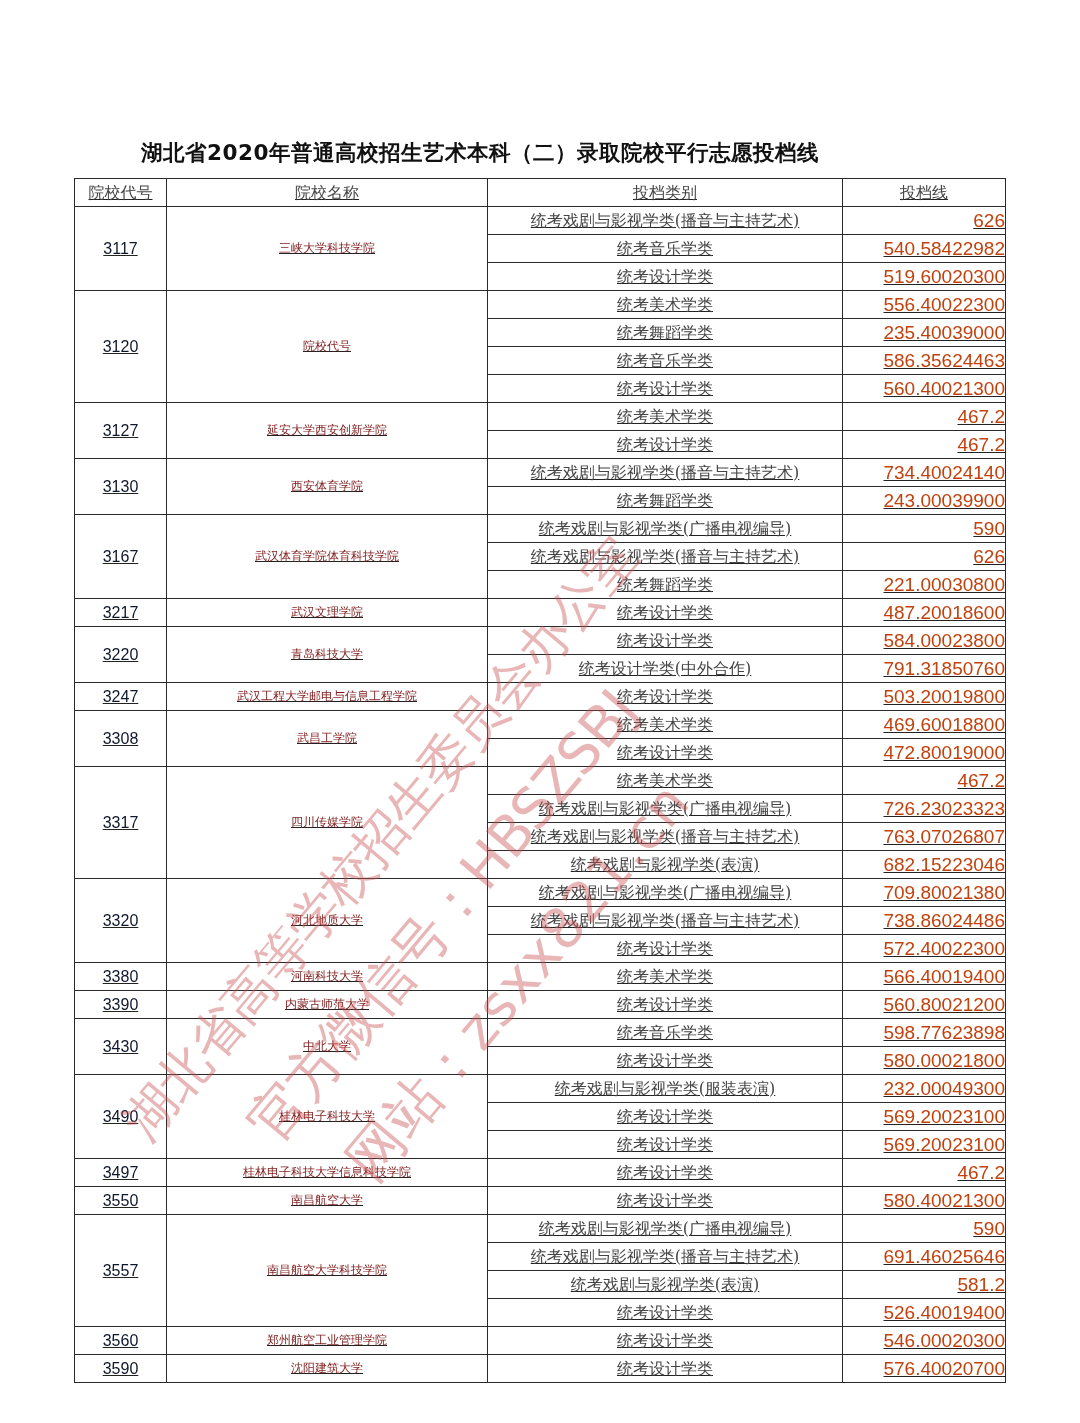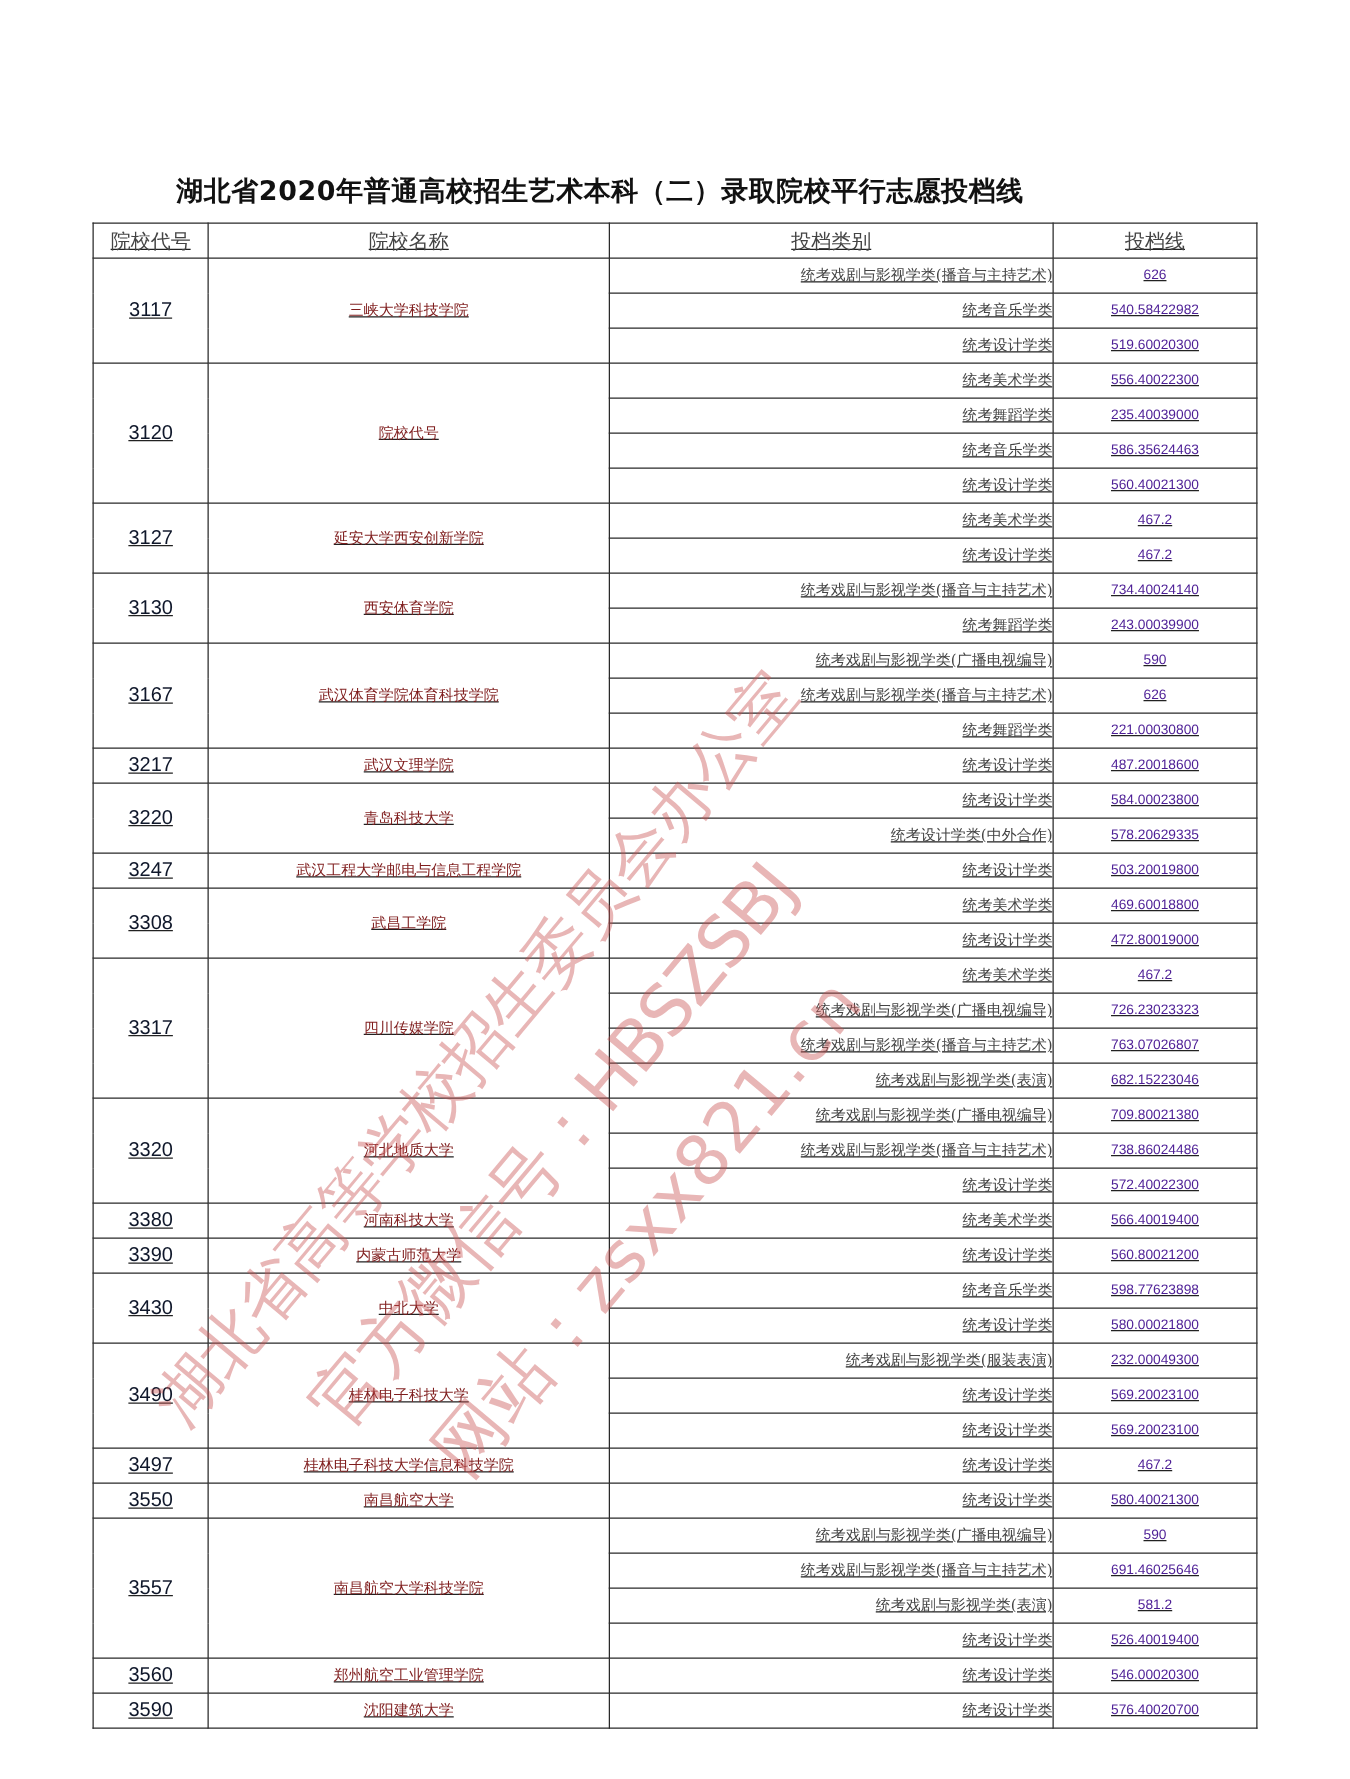--- a/index.html
+++ b/index.html
@@ -13,23 +13,23 @@
     table.grid col.c1 { width: 92px; }
     table.grid col.c2 { width: 321px; }
     table.grid col.c3 { width: 355px; }
     table.grid col.c4 { width: 163px; }
     table.grid th, table.grid td { border: 1.6px solid #2a2a2a; padding: 0; height: 27px;
                  line-height: 27px; white-space: nowrap; overflow: hidden; }
     table.grid th { font-weight: normal; font-size: 16px; color: #444; text-align: center;
                     height: 27px; }
     td.code { text-align: center; font-family: "Liberation Sans", sans-serif; font-size: 16px; color: #0f172a; }
     td.name { text-align: center; padding-left: 3px; font-size: 12px; color: #7f1d1d; }
-    td.cat  { text-align: right; padding-left: 2px; font-size: 12px; color: #444; }
-    td.score { text-align: center; padding-left: 19px; font-family: "Liberation Sans", sans-serif;
-               font-size: 11px; color: #4c1d95; }
+    td.cat  { text-align: center; padding-left: 2px; font-size: 16px; color: #444; }
+    td.score { text-align: right; padding-left: 19px; font-family: "Liberation Sans", sans-serif;
+               font-size: 19px; color: #c2410c; }
     .watermark { position: absolute; left: 0; top: 0; width: 1080px; height: 1423px;
                  pointer-events: none; }
     .wm-line { position: absolute; transform-origin: 0 0; white-space: nowrap;
                font-family: "DejaVu Sans", "Liberation Sans", sans-serif;
                color: rgba(200, 80, 80, 0.42); }
   </style>
 </head>
 <body>
 
 <div class="title">湖北省2020年普通高校招生艺术本科（二）录取院校平行志愿投档线</div>
@@ -123,21 +123,21 @@
         <td class="score">487.20018600</td>
       </tr>
       <tr>
         <td class="code" rowspan="2">3220</td>
         <td class="name" rowspan="2">青岛科技大学</td>
         <td class="cat">统考设计学类</td>
         <td class="score">584.00023800</td>
       </tr>
       <tr>
         <td class="cat">统考设计学类(中外合作)</td>
-        <td class="score">578.20629335</td>
+        <td class="score">791.31850760</td>
       </tr>
       <tr>
         <td class="code" rowspan="1">3247</td>
         <td class="name" rowspan="1">武汉工程大学邮电与信息工程学院</td>
         <td class="cat">统考设计学类</td>
         <td class="score">503.20019800</td>
       </tr>
       <tr>
         <td class="code" rowspan="2">3308</td>
         <td class="name" rowspan="2">武昌工学院</td>

